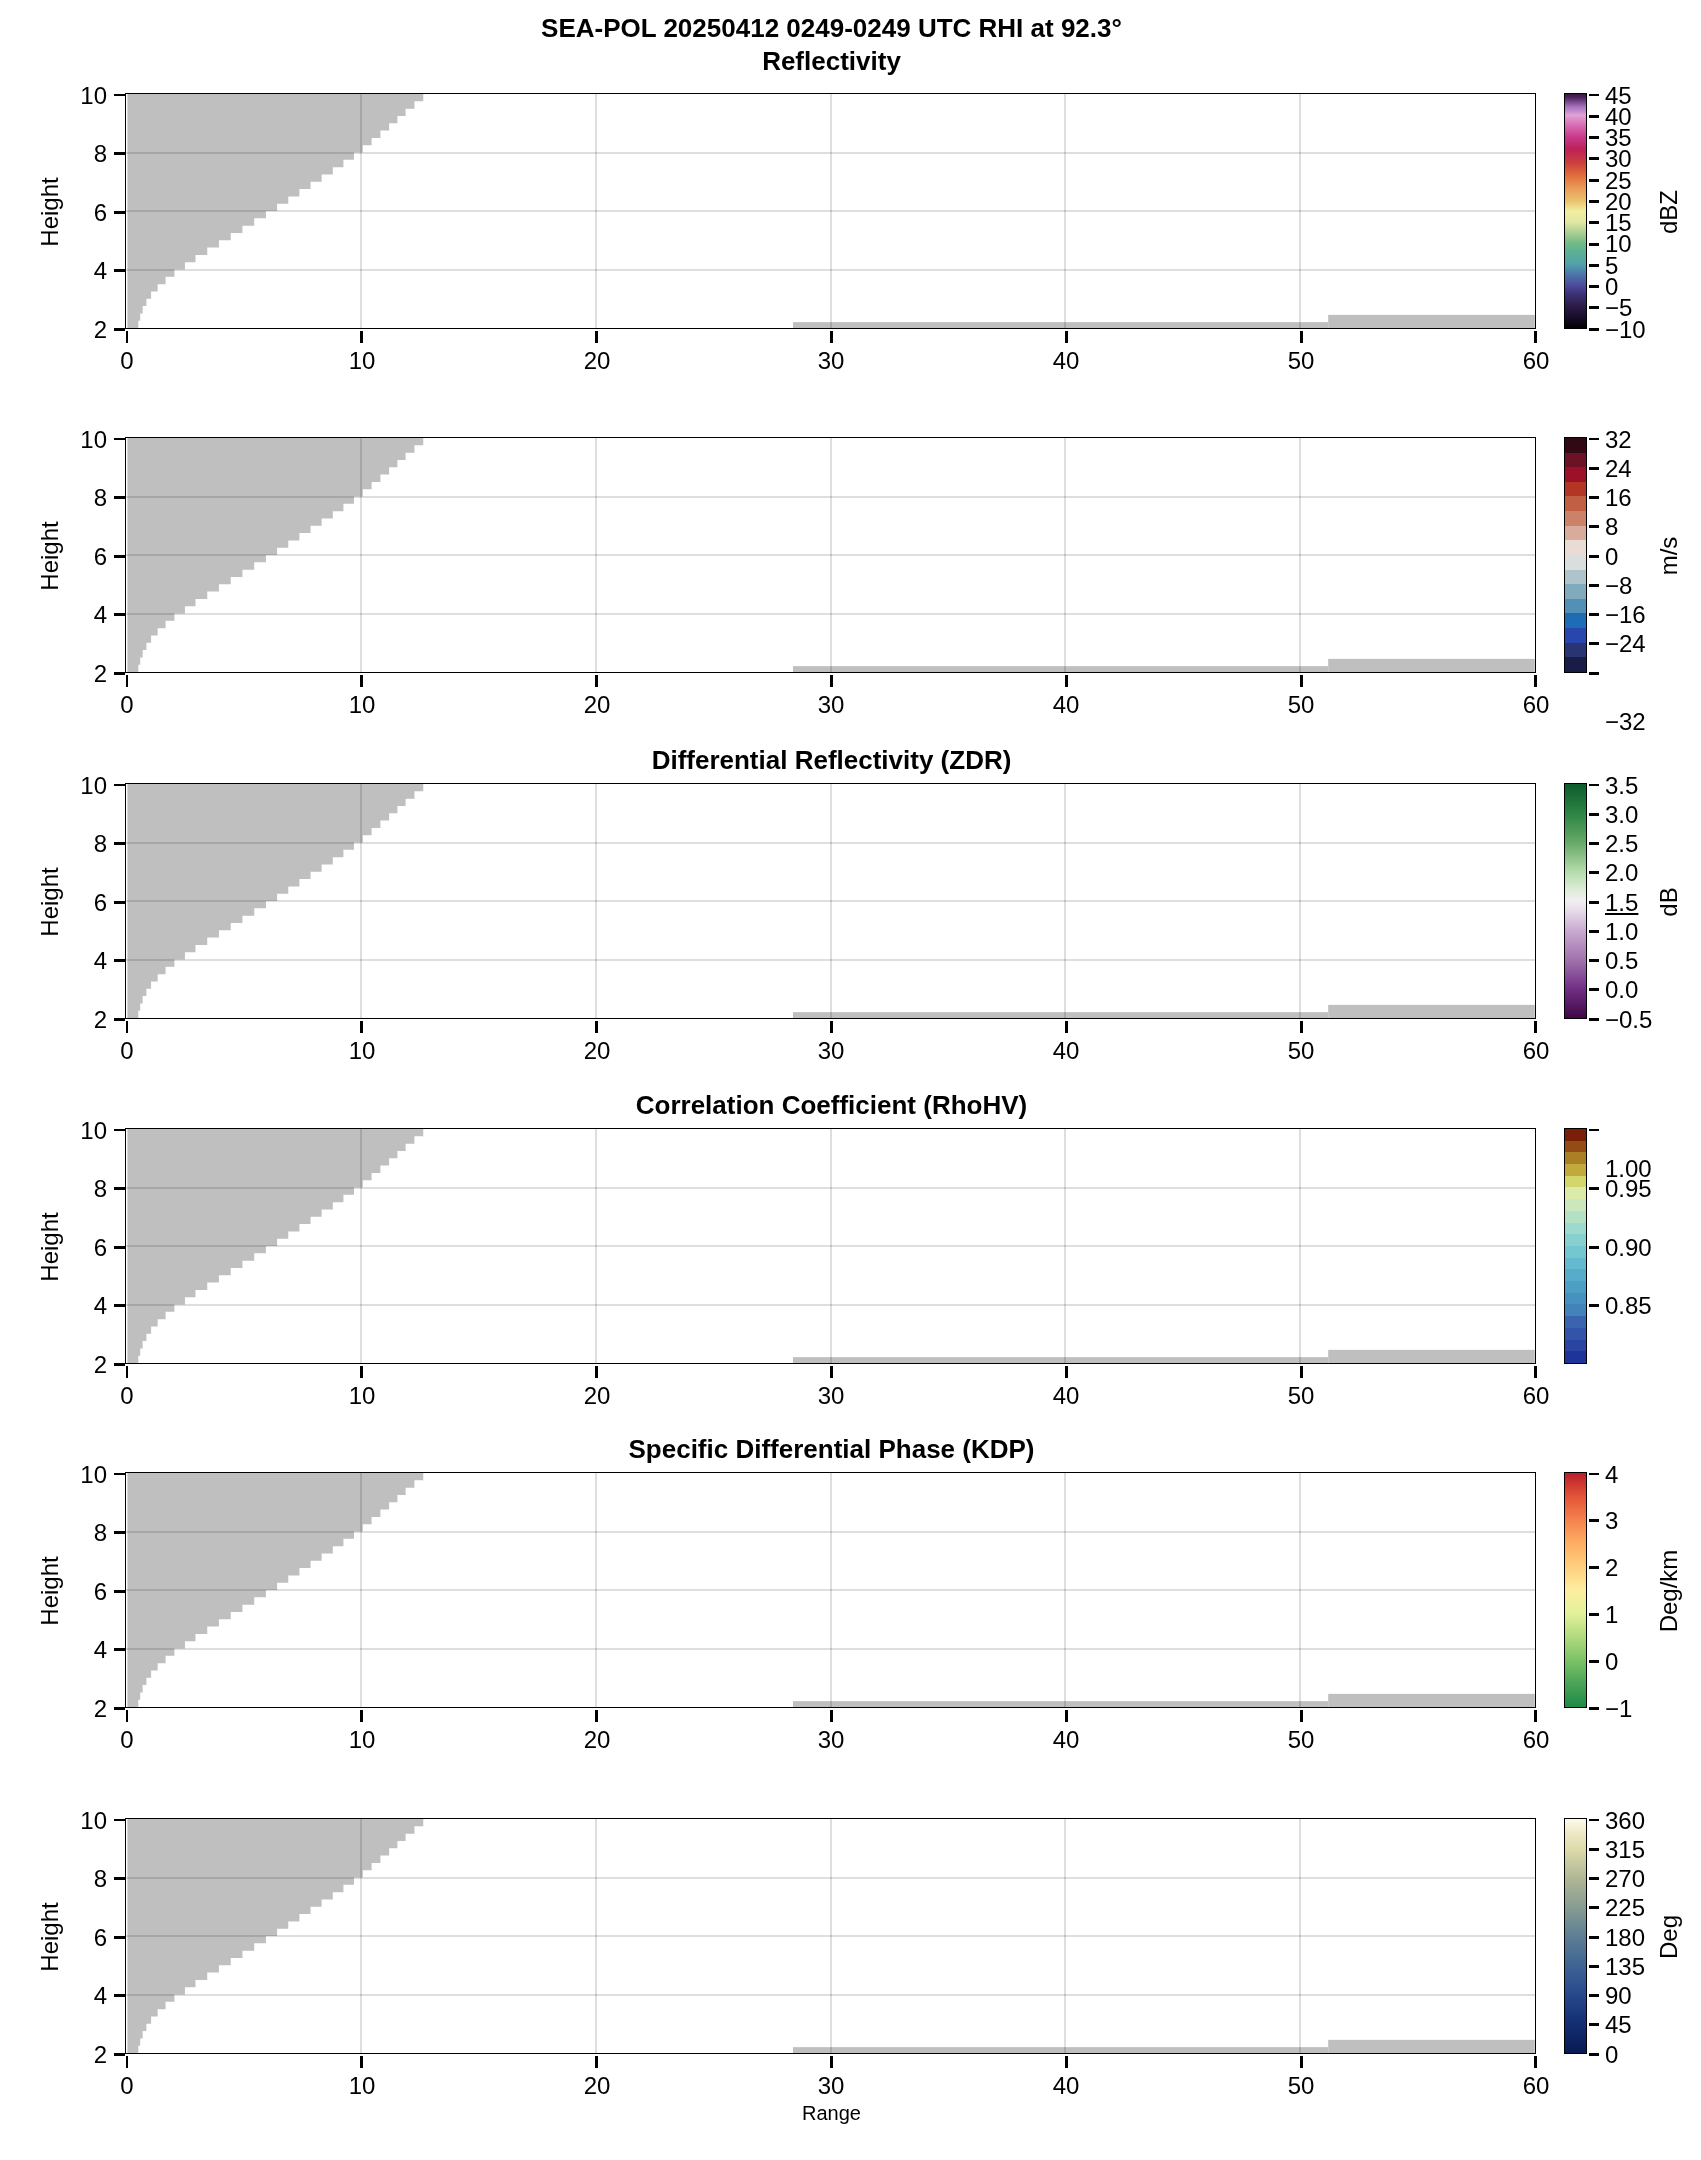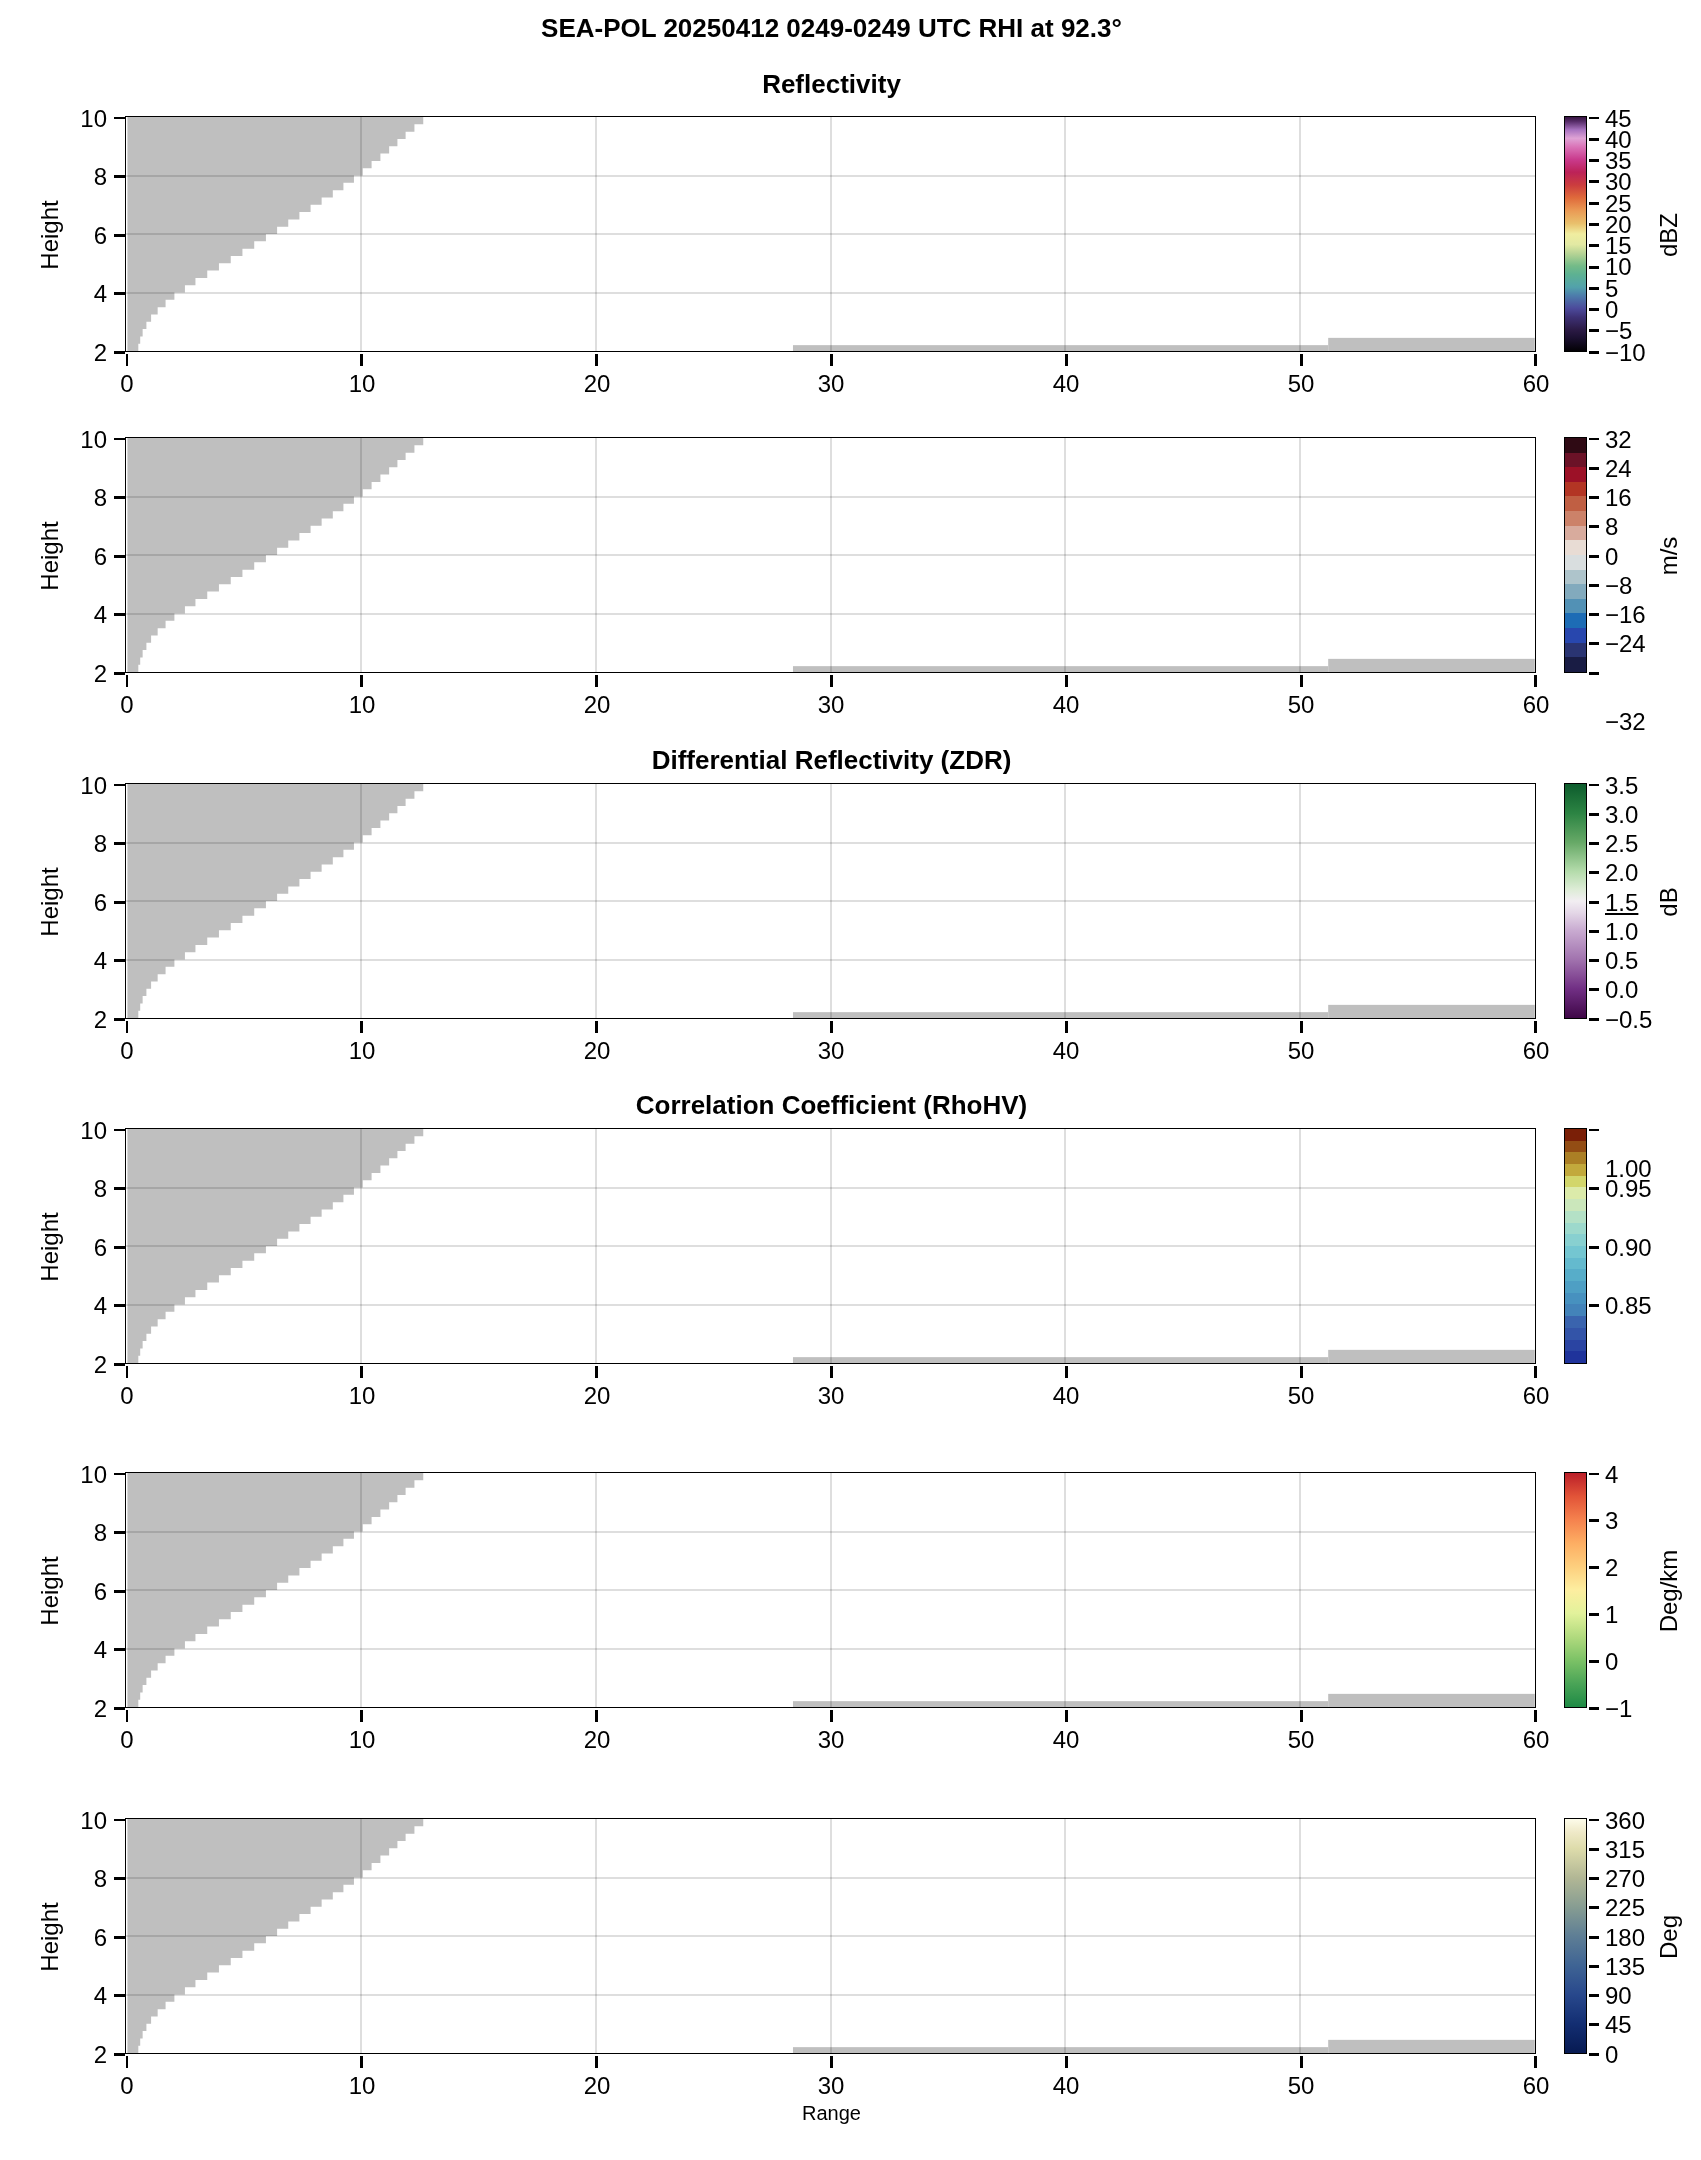--- a/index.html
+++ b/index.html
@@ -20,21 +20,21 @@
   .cbar{position:absolute;left:1437px;top:-1.8px;width:21px;height:234px;border:1.8px solid #000;}
   .ctm{position:absolute;left:1462px;width:10px;height:2.7px;background:#000;}
   .ctl{position:absolute;left:1478px;width:108px;text-align:left;font-size:24px;line-height:27px;white-space:nowrap;}
   .cunit{position:absolute;left:1542px;top:117px;transform:translate(-50%,-50%) rotate(-90deg);font-size:24px;white-space:nowrap;}
 </style>
 </head>
 <body>
 
 <div id="figure">
   <div class="suptitle">SEA-POL 20250412 0249-0249 UTC RHI at 92.3°</div>
-<div class="panel" style="left: 111px; top: 95px; margin-top: 23px;">
+<div class="panel" style="left: 111px; top: 95px;">
       <div class="ptitle" style="top: -48px;">Reflectivity</div>
       <div class="plotbox">
         <svg width="1409" height="234" viewBox="0 0 1565 260" style="position: absolute; left: 0px; top: 0px;">
           <polygon points="1.3,260.0 13.4,260.0 13.4,251.9 15.5,251.9 15.5,243.8 18.2,243.8 18.2,235.6 22.4,235.6 22.4,227.5 27.6,227.5 27.6,219.4 34.9,219.4 34.9,211.3 43.7,211.3 43.7,203.1 53.5,203.1 53.5,195.0 65.2,195.0 65.2,186.9 76.9,186.9 76.9,178.8 90.0,178.8 90.0,170.6 103.0,170.6 103.0,162.5 116.1,162.5 116.1,154.4 129.1,154.4 129.1,146.3 142.2,146.3 142.2,138.1 155.2,138.1 155.2,130.0 167.6,130.0 167.6,121.9 180.0,121.9 180.0,113.8 192.4,113.8 192.4,105.6 204.8,105.6 204.8,97.5 217.1,97.5 217.1,89.4 229.5,89.4 229.5,81.3 241.3,81.3 241.3,73.1 253.0,73.1 253.0,65.0 262.8,65.0 262.8,56.9 272.6,56.9 272.6,48.8 282.4,48.8 282.4,40.6 292.1,40.6 292.1,32.5 301.3,32.5 301.3,24.4 310.4,24.4 310.4,16.3 320.2,16.3 320.2,8.1 330.0,8.1 330.0,0.0 1.3,0.0" fill="#bfbfbf"></polygon>
           <rect x="740.8" y="253.5" width="594.7" height="6.5" fill="#bfbfbf"></rect>
           <rect x="1335.5" y="245.4" width="229.5" height="14.6" fill="#bfbfbf"></rect>
         </svg>
         <div class="gv" style="left: 234px;"></div>
         <div class="gv" style="left: 469px;"></div>
         <div class="gv" style="left: 704px;"></div>
@@ -267,20 +267,21 @@
       <div class="ctm" style="top: 174px;"></div>
       <div class="ctl" style="top: 162px;">0.85</div>
       <div class="ctm" style="top: 116px;"></div>
       <div class="ctl" style="top: 104px;">0.90</div>
       <div class="ctm" style="top: 57px;"></div>
       <div class="ctl" style="top: 45px;">0.95</div>
       <div class="ctm" style="top: -1.4px;"></div>
       <div class="ctl" style="top: -13.5px; margin-top: 38px;">1.00</div>
     </div>
     <div class="panel" style="left: 111px; top: 1474px;">
+      <div class="ptitle" style="top: -39px;">Specific Differential Phase (KDP)</div>
       <div class="plotbox">
         <svg width="1409" height="234" viewBox="0 0 1565 260" style="position: absolute; left: 0px; top: 0px;">
           <polygon points="1.3,260.0 13.4,260.0 13.4,251.9 15.5,251.9 15.5,243.8 18.2,243.8 18.2,235.6 22.4,235.6 22.4,227.5 27.6,227.5 27.6,219.4 34.9,219.4 34.9,211.3 43.7,211.3 43.7,203.1 53.5,203.1 53.5,195.0 65.2,195.0 65.2,186.9 76.9,186.9 76.9,178.8 90.0,178.8 90.0,170.6 103.0,170.6 103.0,162.5 116.1,162.5 116.1,154.4 129.1,154.4 129.1,146.3 142.2,146.3 142.2,138.1 155.2,138.1 155.2,130.0 167.6,130.0 167.6,121.9 180.0,121.9 180.0,113.8 192.4,113.8 192.4,105.6 204.8,105.6 204.8,97.5 217.1,97.5 217.1,89.4 229.5,89.4 229.5,81.3 241.3,81.3 241.3,73.1 253.0,73.1 253.0,65.0 262.8,65.0 262.8,56.9 272.6,56.9 272.6,48.8 282.4,48.8 282.4,40.6 292.1,40.6 292.1,32.5 301.3,32.5 301.3,24.4 310.4,24.4 310.4,16.3 320.2,16.3 320.2,8.1 330.0,8.1 330.0,0.0 1.3,0.0" fill="#bfbfbf"></polygon>
           <rect x="740.8" y="253.5" width="594.7" height="6.5" fill="#bfbfbf"></rect>
           <rect x="1335.5" y="245.4" width="229.5" height="14.6" fill="#bfbfbf"></rect>
         </svg>
         <div class="gv" style="left: 234px;"></div>
         <div class="gv" style="left: 469px;"></div>
         <div class="gv" style="left: 704px;"></div>
         <div class="gv" style="left: 938px;"></div>

